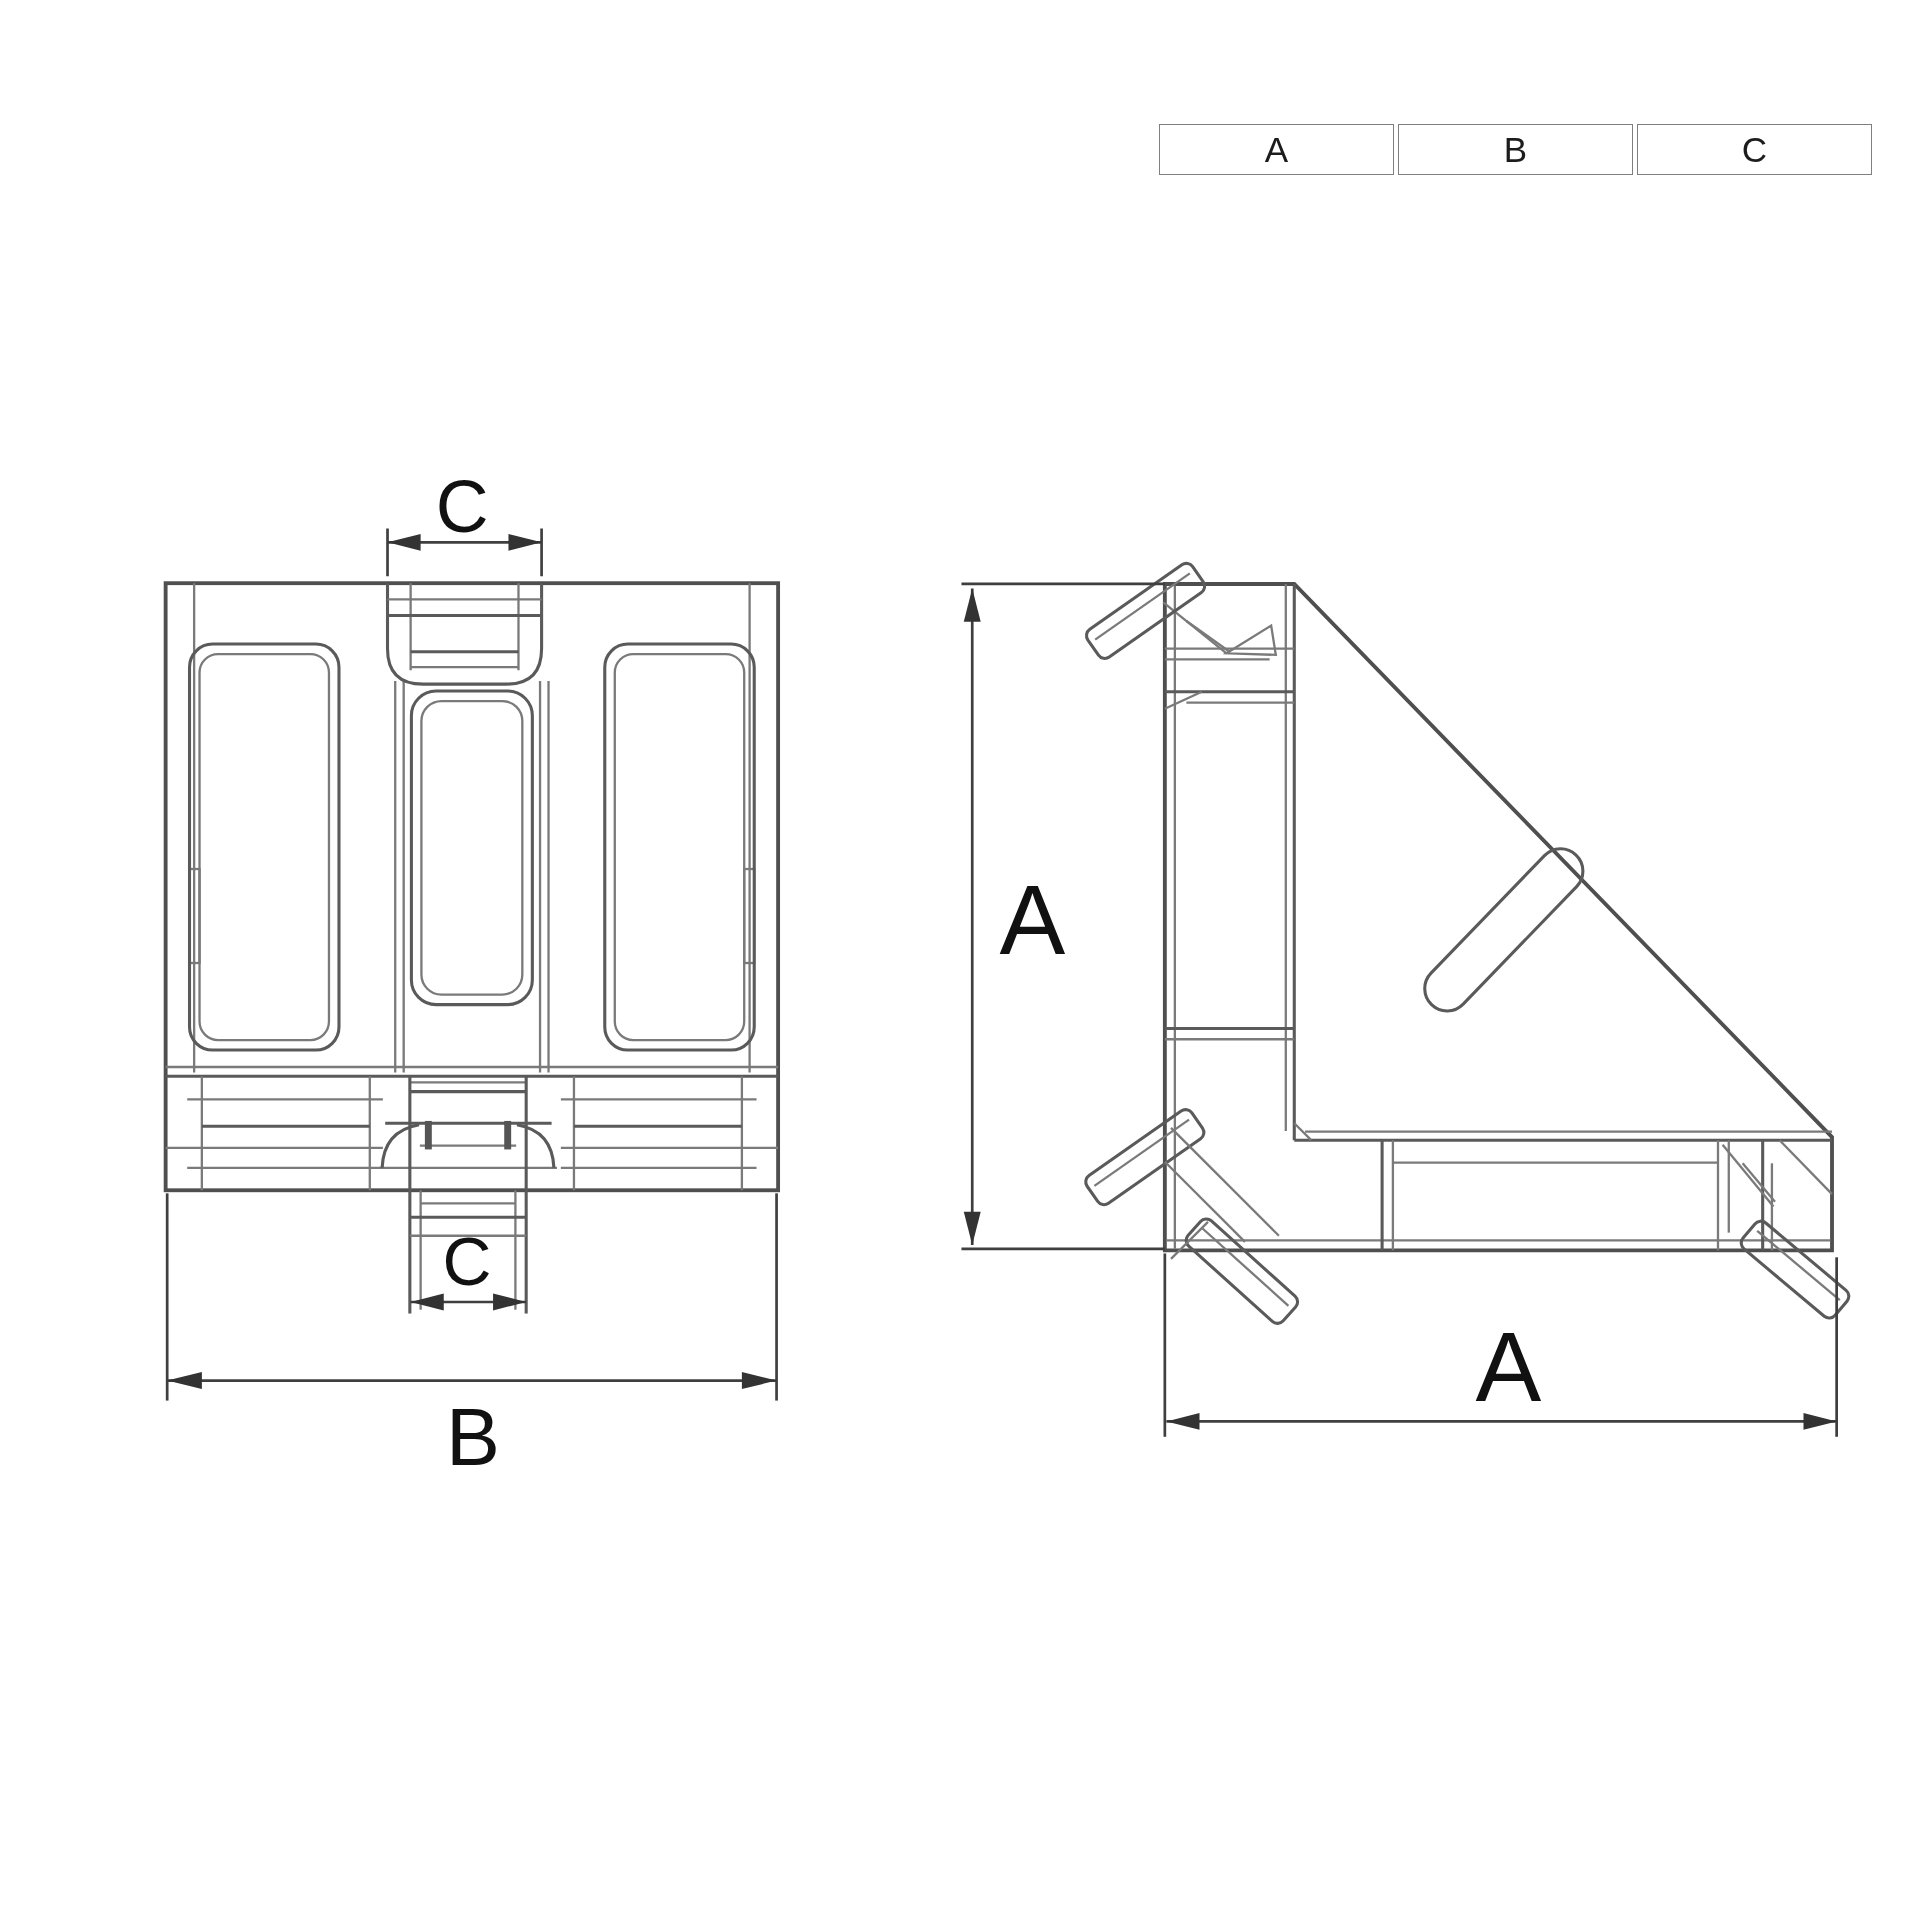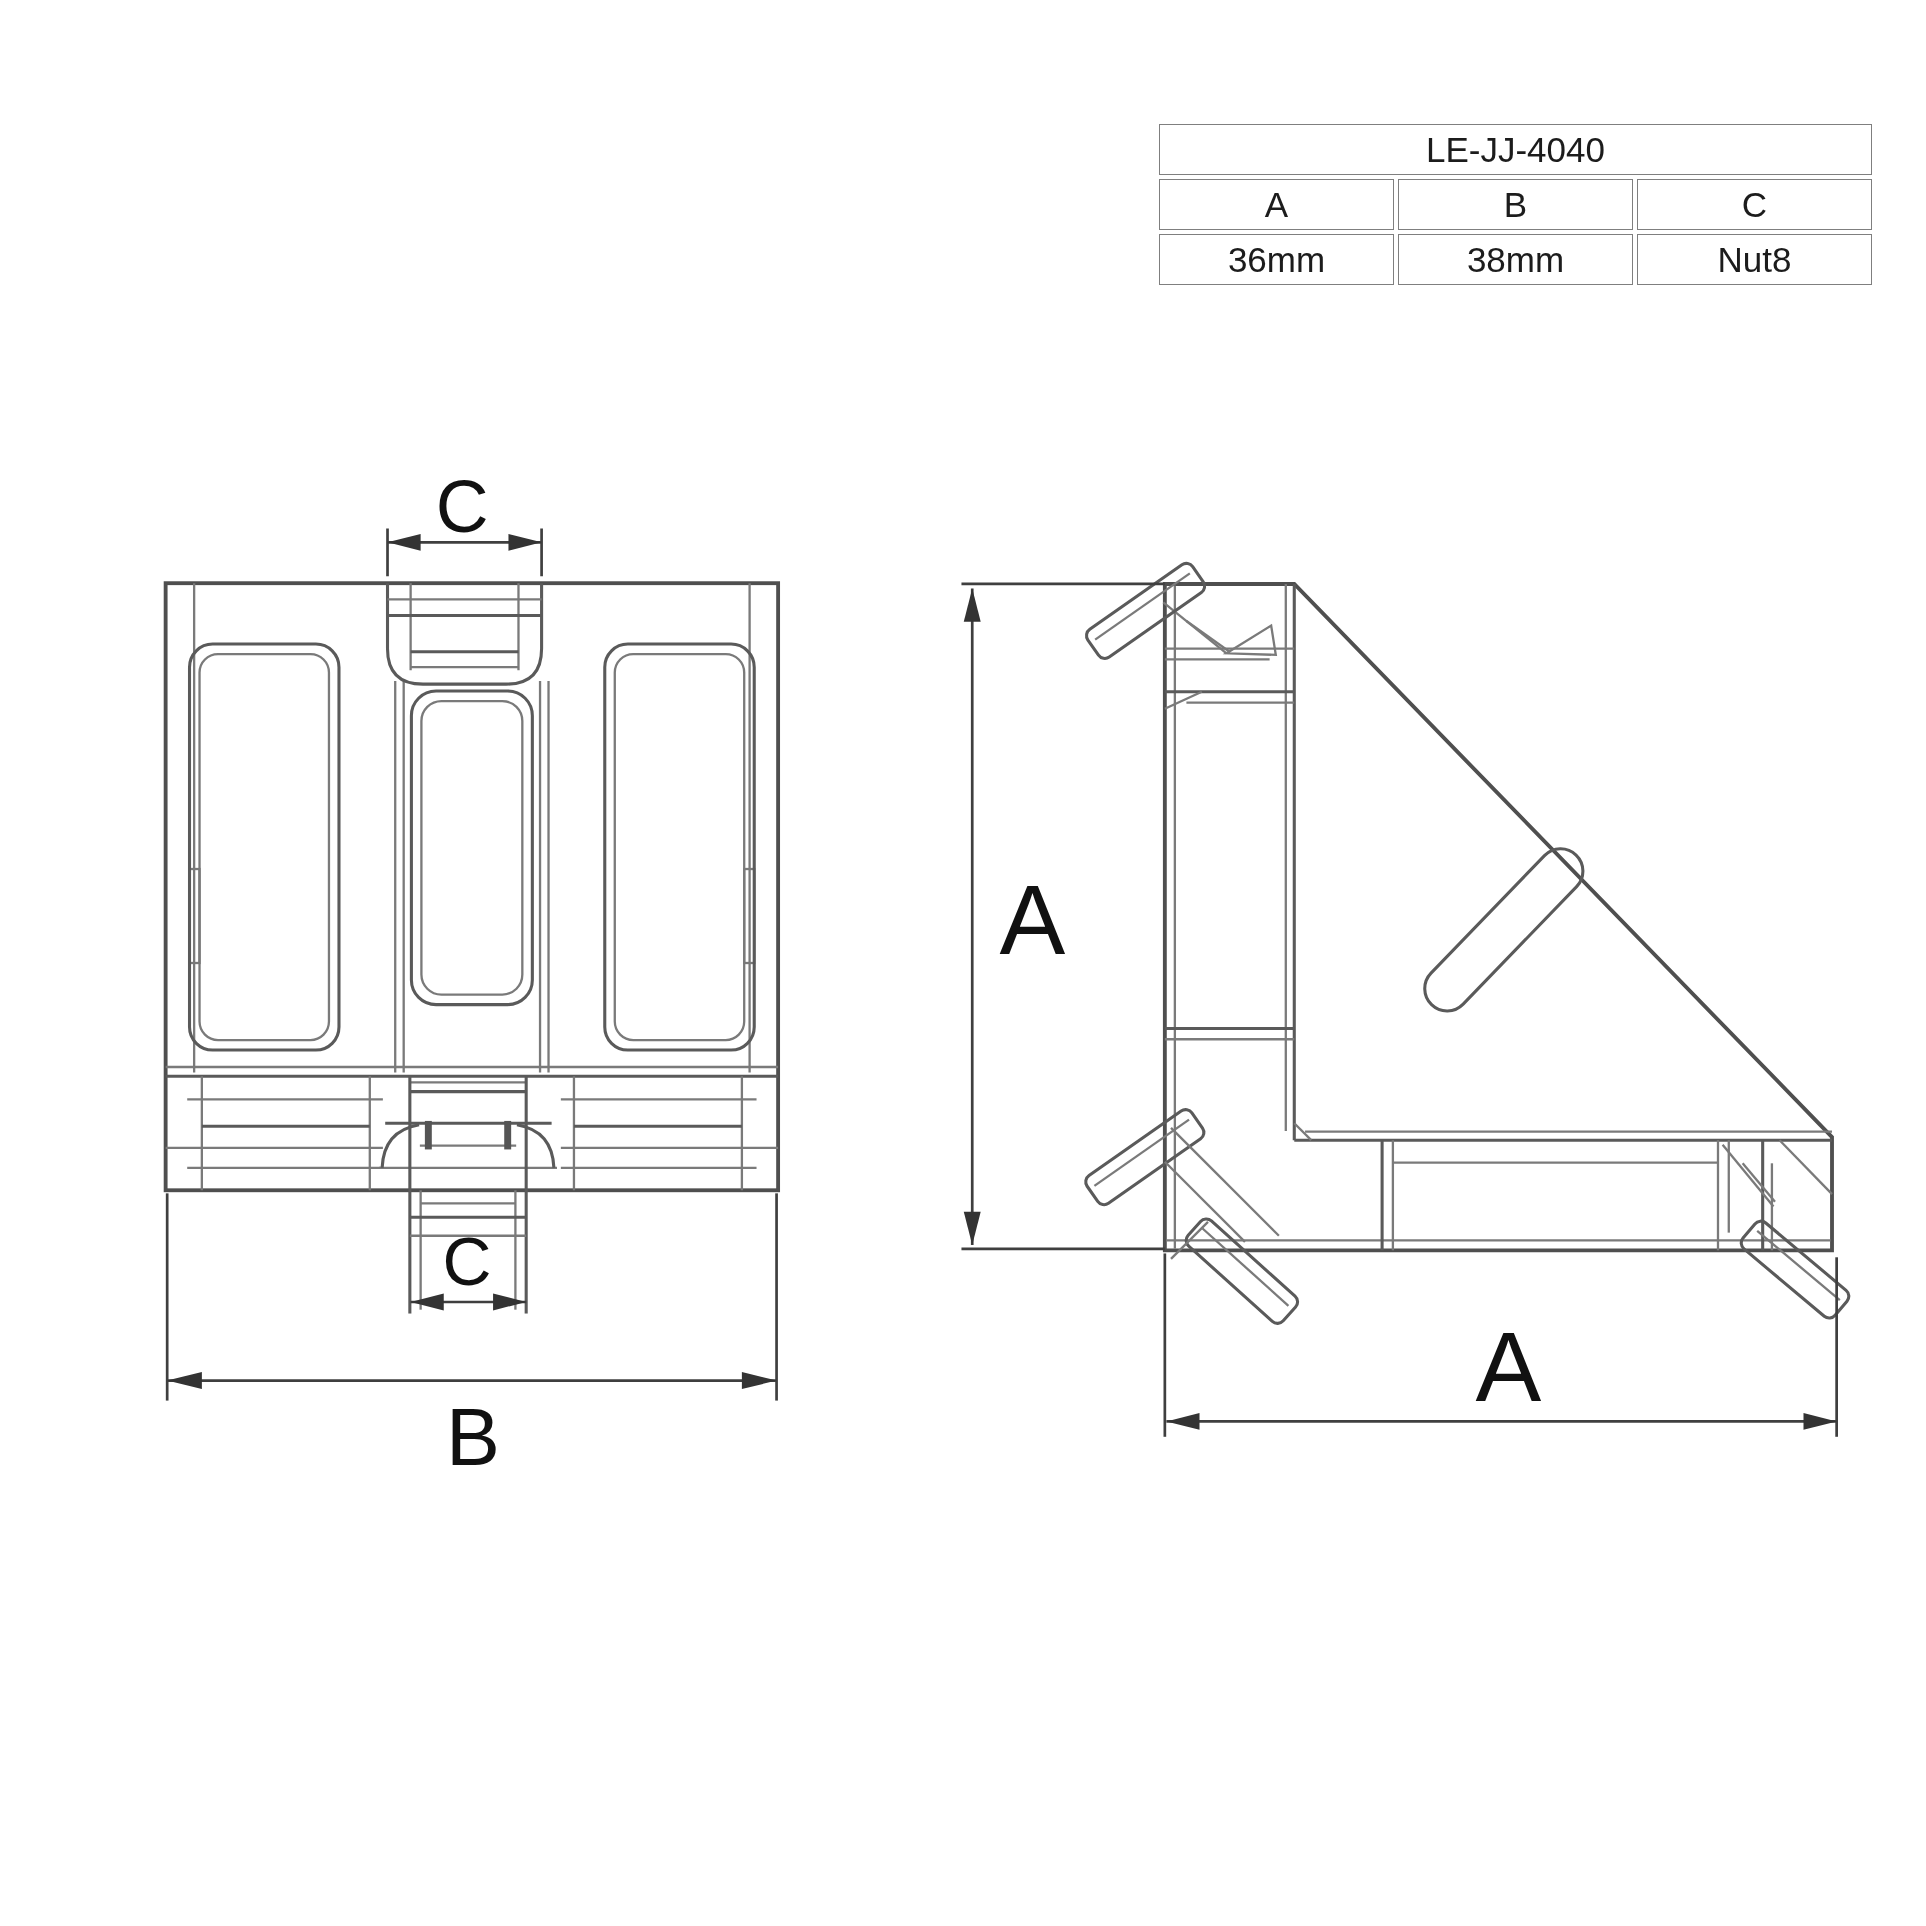--- a/index.html
+++ b/index.html
@@ -210,30 +210,22 @@
         <polygon class="arr" points="2384,1845 2341,1834 2341,1856"></polygon>
         <text class="lbl" x="1958" y="1818" font-size="128" text-anchor="middle">A</text>
       </g>
     </g>
   </svg>
 
   <div class="spec-wrap">
     <table class="spec">
       <tbody>
         <tr>
-          <td colspan="3" class="model-cell">LE-JJ-4040</td>
-        </tr>
-        <tr>
           <th>A</th>
           <th>B</th>
           <th>C</th>
         </tr>
-        <tr>
-          <td>36mm</td>
-          <td>38mm</td>
-          <td>Nut8</td>
-        </tr>
       </tbody>
     </table>
   </div>
 
 </div>
 
 
 </body></html>

